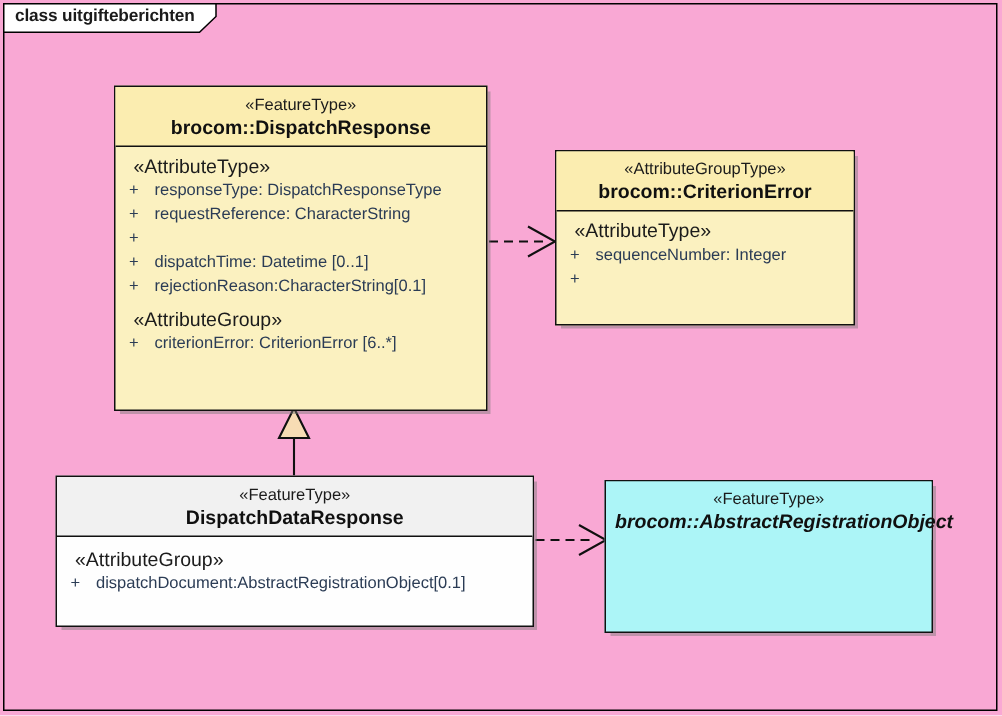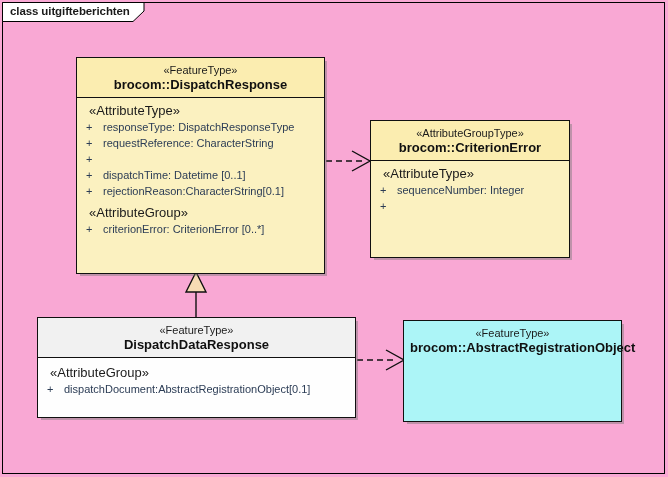--- a/index.html
+++ b/index.html
@@ -70,20 +70,21 @@
     white-space: nowrap;
   }
   .classname {
     font-size: 13px;
     font-weight: bold;
     color: #101010;
     line-height: 15px;
     white-space: nowrap;
   }
   .classname.abstract {
+    font-style: italic;
   }
   .uml-body {
     box-sizing: border-box;
     padding: 5px 4px 5px 4px;
   }
   .grp {
     font-size: 13px;
     color: #1b1b1b;
     line-height: 16px;
     padding-left: 8px;
@@ -178,26 +179,26 @@
         <span class="txt">dispatchTime: Datetime [0..1]</span>
       </div>
       <div class="attr">
         <span class="vis">+</span>
         <span class="txt">rejectionReason:CharacterString[0.1]</span>
       </div>
 
       <div class="grp" style="margin-top:6px;">«AttributeGroup»</div>
       <div class="attr">
         <span class="vis">+</span>
-        <span class="txt">criterionError: CriterionError [0..*]</span>
-      </div>
-    </div>
-  </div>
-
-  <div class="uml-box pal-yellow" style="left:370px; top:100px; width:200px; height:138px;margin-top:20px;">
+        <span class="txt">criterionError: CriterionError [6..*]</span>
+      </div>
+    </div>
+  </div>
+
+  <div class="uml-box pal-yellow" style="left:370px; top:100px; width:200px; height:117px;">
     <div class="uml-header pal-yellow-hdr">
       <div class="stereotype">«AttributeGroupType»</div>
       <div class="classname">brocom::CriterionError</div>
     </div>
     <div class="uml-body">
       <div class="grp">«AttributeType»</div>
       <div class="attr">
         <span class="vis">+</span>
         <span class="txt">sequenceNumber: Integer</span>
       </div>

